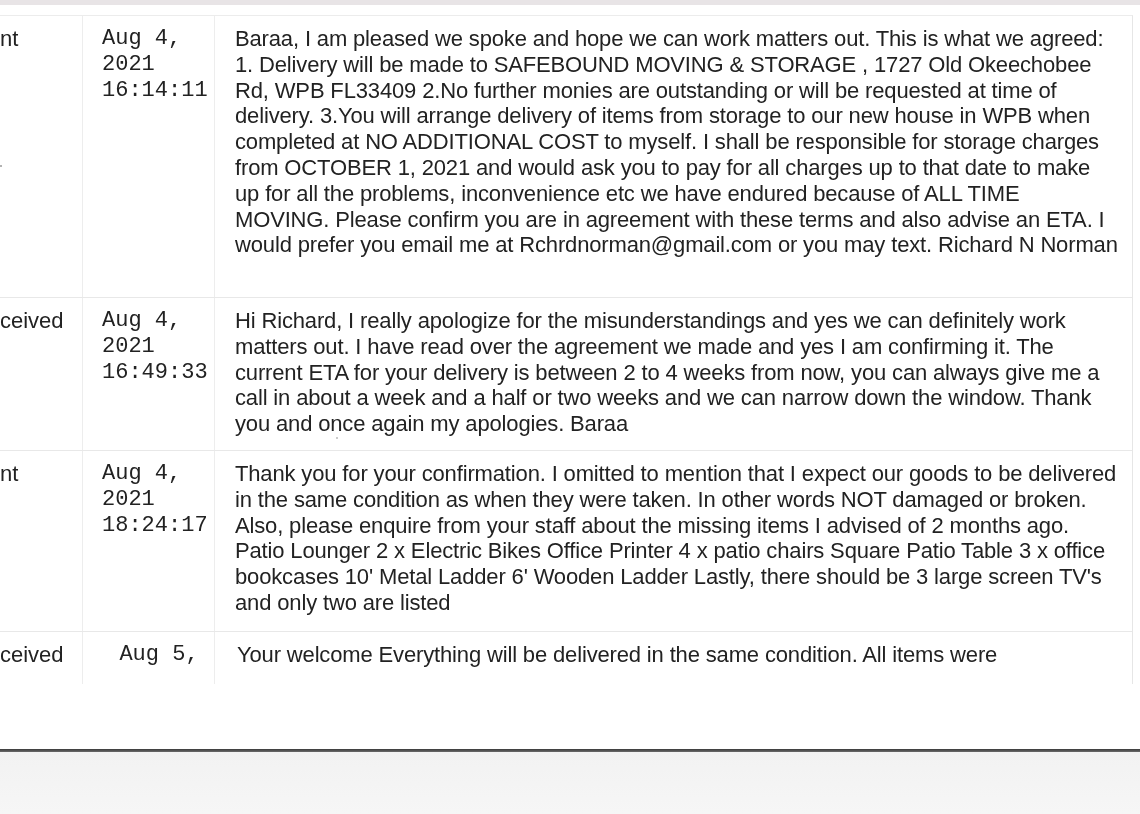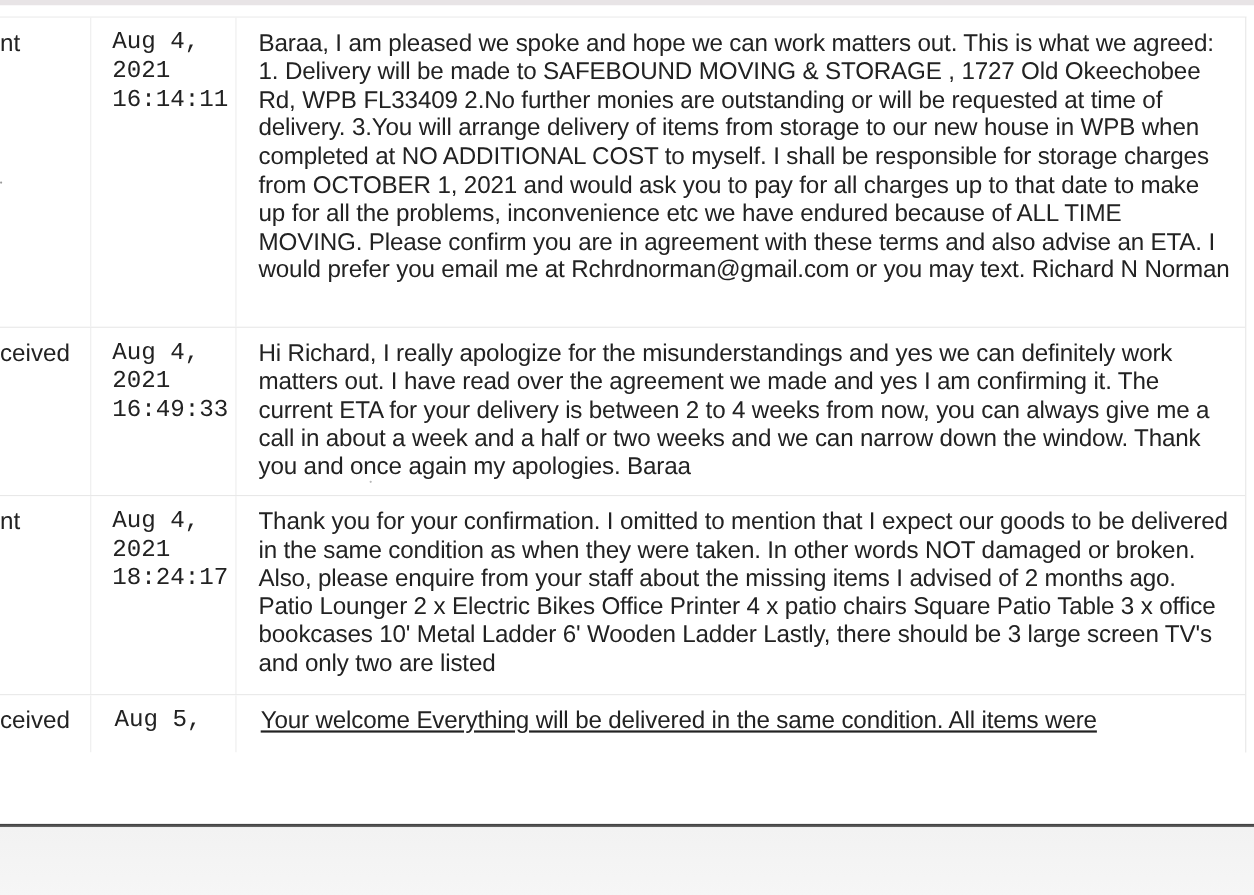--- a/index.html
+++ b/index.html
@@ -68,22 +68,22 @@
       padding-left: 19px;
       border-right: 1px solid #ededed;
       font-family: Liberation Mono, monospace;
     }
     .cell.message {
       flex: 1;
       padding-left: 20px;
       padding-right: 14px;
       letter-spacing: -0.15px;
     }
-    .row.last .cell.message { padding-left: 22px; text-decoration: underline; }
-    .row.last .cell.date { padding-left: 21px; }
+    .row.last .cell.message { padding-left: 22px; }
+    .row.last .cell.date { padding-left: 21px; text-align: center; }
     .bottom-rule {
       position: absolute;
       left: 0; top: 749px;
       width: 1140px; height: 3px;
       background: linear-gradient(#3a3a3a, #6a6a6a);
     }
     .below-area {
       position: absolute;
       left: 0; top: 752px;
       width: 1140px; height: 62px;

